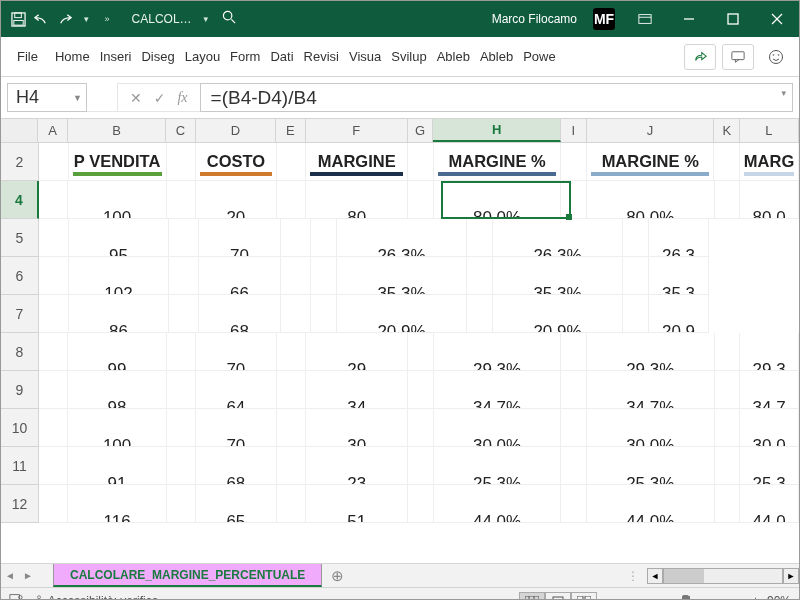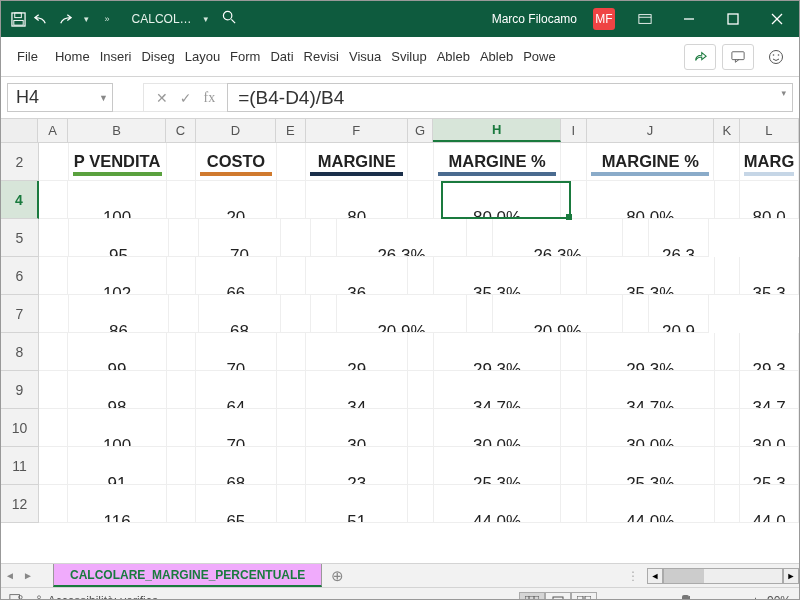--- a/index.html
+++ b/index.html
@@ -7,38 +7,38 @@
 
 
 .titlebar { height: 36px; background: #0e5b3e; color: #fff; display: flex; align-items: center; font-size: 12px; }
 .titlebar .qat { display: flex; align-items: center; gap: 8px; padding: 0 10px; }
 .titlebar .qat svg { display: block; }
 .titlebar .chev { font-size: 9px; padding: 0 4px; color: #d5e8de; }
 .titlebar .docname { padding: 0 8px; color: #e8f2ec; }
 .titlebar .search { padding: 0 10px; }
 .titlebar .spacer { flex: 1; }
 .titlebar .user { display: flex; align-items: center; gap: 16px; padding: 0 8px; }
-.titlebar .avatar { width: 22px; height: 22px; border-radius: 3px; background: #ef4444; display: flex; align-items: center; justify-content: center; font-size: 12px; font-weight: 400; }
+.titlebar .avatar { width: 22px; height: 22px; border-radius: 3px; background: #000000; display: flex; align-items: center; justify-content: center; font-size: 14px; font-weight: 700; }
 .titlebar .winbtn { width: 44px; height: 36px; display: flex; align-items: center; justify-content: center; }
 
 
 .ribbon { height: 40px; background: #fff; border-bottom: 1px solid #d4d4d4; display: flex; align-items: center; padding: 0 4px; font-size: 13px; color: #333; }
 .ribbon .tab { padding: 0 5px; height: 100%; display: flex; align-items: center; white-space: nowrap; overflow: hidden; }
 .ribbon .tab.file { padding: 0 12px; }
 .ribbon .rspacer { flex: 1; }
 .ribbon .ricon { width: 32px; height: 26px; border: 1px solid #d4d4d4; border-radius: 3px; display: flex; align-items: center; justify-content: center; margin: 0 3px; }
 
 
 .fbar { height: 42px; border-bottom: 1px solid #d4d4d4; display: flex; align-items: stretch; background: #fff; }
-.namebox { width: 106px; border: 1px solid #c8c8c8; margin: 6px 0 6px 6px; display: flex; align-items: center; padding: 0 8px; font-size: 18px; color: #333; position: relative; }
+.namebox { width: 80px; border: 1px solid #c8c8c8; margin: 6px 0 6px 6px; display: flex; align-items: center; padding: 0 8px; font-size: 18px; color: #333; position: relative; }
 .namebox .dd { position: absolute; right: 4px; font-size: 9px; color: #888; }
 .fgap { width: 30px; border-bottom: 1px solid #e5e5e5; margin: 6px 0; }
 .fbtns { display: flex; align-items: center; gap: 12px; padding: 0 12px; border: 1px solid #e5e5e5; border-right: none; margin: 6px 0; }
 .fbtns span { color: #999; font-size: 14px; }
-.fx { font-family: "Times New Roman", serif; font-size: 15px; color: #666; }
+.fx { font-style: italic; font-family: "Times New Roman", serif; font-size: 15px; color: #666; }
 .formula { flex: 1; border: 1px solid #c8c8c8; margin: 6px 6px 6px 0; display: flex; align-items: center; padding: 0 10px; font-size: 19px; color: #333; position: relative; }
 .formula .dd { position: absolute; right: 6px; top: 4px; font-size: 9px; color: #888; }
 
 
 .gridwrap { position: relative; height: 444px; background: #fff; overflow: hidden; }
 .colheads { display: flex; height: 24px; background: #f2f2f2; border-bottom: 1px solid #d4d4d4; font-size: 13px; color: #555; }
 .colheads .corner { width: 38px; border-right: 1px solid #d4d4d4; background: #eee; }
 .colheads .ch { border-right: 1px solid #d4d4d4; display: flex; align-items: center; justify-content: center; }
 .colheads .ch.sel { background: #d7e5d9; border-bottom: 2px solid #1a7a3e; color: #1a7a3e; font-weight: 600; }
 .rowheads { position: absolute; left: 0; top: 24px; width: 38px; background: #f2f2f2; }
@@ -303,23 +303,20 @@
       <div class="row">
         <div class="cell colA"></div>
         <div class="cell colB">
           <span class="dataval">102</span>
         </div>
         <div class="cell colC"></div>
         <div class="cell colD">
           <span class="dataval">66</span>
         </div>
         <div class="cell colE"></div>
-        <div class="cell colF">
-          <span class="dataval">36</span>
-        </div>
         <div class="cell colG"></div>
         <div class="cell colH">
           <span class="dataval">35,3%</span>
         </div>
         <div class="cell colI"></div>
         <div class="cell colJ">
           <span class="dataval">35,3%</span>
         </div>
         <div class="cell colK"></div>
         <div class="cell colL">

